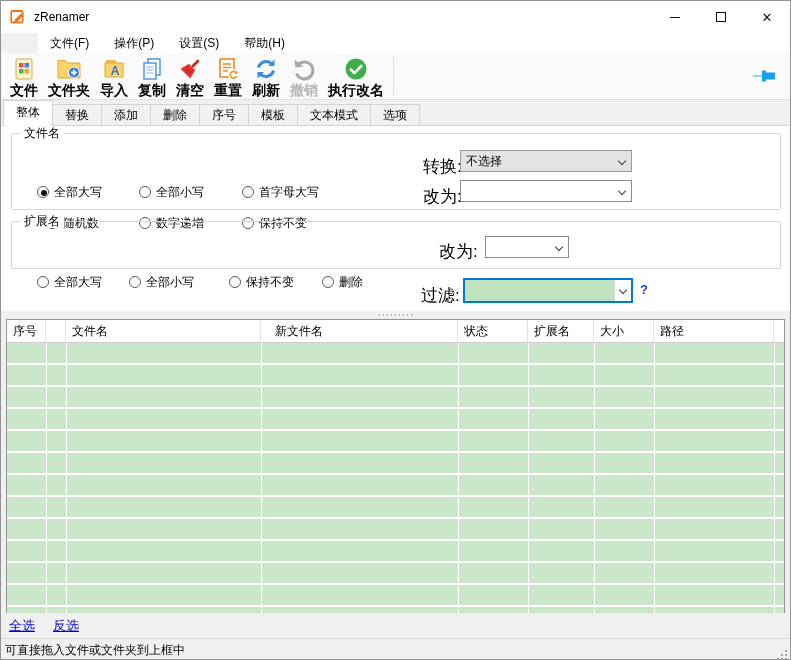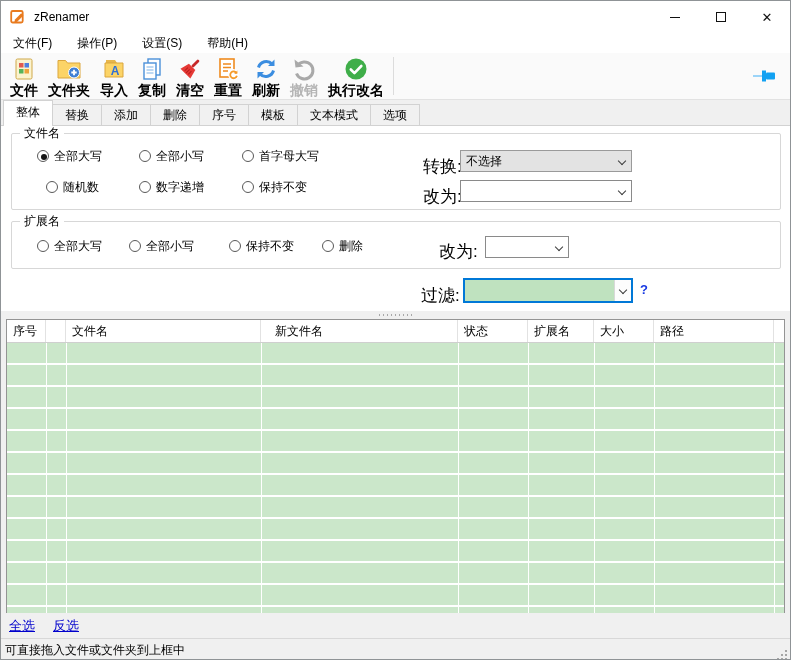--- a/index.html
+++ b/index.html
@@ -9,21 +9,21 @@
   
   .titlebar{height:32px;background:#fff;display:flex;align-items:center;position:relative;}
   .app-icon{margin-left:9px;width:16px;height:16px;flex:none;}
   .title-text{margin-left:8px;font-size:12px;color:#000;}
   .win-controls{position:absolute;right:0;top:0;height:32px;display:flex;}
   .win-btn{width:46px;height:32px;display:flex;align-items:center;justify-content:center;font-size:13px;color:#111;}
   .glyph-min{width:10px;border-top:1px solid #111;}
   .glyph-max{width:10px;height:10px;border:1px solid #111;background:#fff;}
 
   
-  .menubar{height:20px;background:#fff;display:flex;align-items:center;padding-left:2px;}
+  .menubar{height:20px;background:#fff;display:flex;align-items:center;padding-left:2px;margin-left:37px;}
   .menu-item{font-size:12px;color:#000;padding:0 10px;height:20px;line-height:20px;margin-right:5px;}
 
   
   .toolbar{height:47px;background:#fafafa;border-bottom:1px solid #e2e2e2;display:flex;align-items:flex-start;padding:2px 0 0 4px;position:relative;}
   .tbtn{display:flex;flex-direction:column;align-items:center;justify-content:flex-start;padding:1px 5px;min-width:38px;}
   .tbtn .ticon{width:26px;height:26px;display:block;}
   .tbtn .tlabel{font-size:14px;color:#000;margin-top:0;white-space:nowrap;font-weight:bold;}
   .tbtn.disabled .tlabel{color:#b4b4b4;}
   .tb-sep{width:1px;height:38px;background:#dcdcdc;margin:2px 2px 0 4px;}
   .pin-wrap{position:absolute;right:12px;top:15px;}
@@ -34,21 +34,21 @@
   .tab + .tab{border-left:none;}
   .tab.active{height:25px;line-height:23px;background:#fff;border-left:1px solid #d2d2d2;position:relative;}
   .tab.active::after{content:"";position:absolute;left:0;right:0;bottom:-1px;height:2px;background:#fff;}
 
   
   .panel{height:186px;background:#fff;border-top:1px solid #d2d2d2;position:relative;z-index:1;}
   .fieldset{position:absolute;border:1px solid #d7d7d7;border-radius:2px;}
   .fs1{left:10px;top:7px;width:770px;height:77px;}
   .fs2{left:10px;top:95px;width:770px;height:48px;}
   .legend{position:absolute;top:-8px;left:8px;background:#fff;padding:0 4px;font-size:12px;color:#000;line-height:14px;}
-  .radio-item{position:absolute;display:flex;align-items:center;gap:5px;font-size:12px;height:16px;white-space:nowrap;}
+  .radio-item{position:absolute;display:flex;align-items:center;gap:5px;font-size:12px;height:16px;white-space:nowrap;margin-top:36px;}
   .radio{width:12px;height:12px;border:1px solid #595959;border-radius:50%;background:#fff;position:relative;flex:none;}
   .radio-item.checked .radio::after{content:"";position:absolute;left:3px;top:3px;width:6px;height:6px;border-radius:50%;background:#151515;}
   .field-label{position:absolute;font-size:17px;color:#000;white-space:nowrap;}
   .combo{position:absolute;height:22px;background:#fff;border:1px solid #8a8a8a;font-size:12px;line-height:20px;padding:0 20px 0 5px;color:#000;}
   .combo.gray{background:#e3e3e3;border-color:#9a9a9a;}
   .chev{position:absolute;right:6px;top:7px;width:6px;height:6px;border-left:1px solid #3c3c3c;border-bottom:1px solid #3c3c3c;transform:rotate(-45deg);}
   .combo-filter{position:absolute;height:25px;border:2px solid #0078d7;background:#bfe2bf;font-size:12px;line-height:21px;padding:0 22px 0 5px;}
   .combo-filter .drop-btn{position:absolute;right:0;top:0;bottom:0;width:17px;background:#fdfdfd;border-left:1px solid #d9d9d9;}
   .combo-filter .chev{right:5px;top:7px;}
   .help-q{position:absolute;font-size:13px;font-weight:bold;color:#1738e2;}

